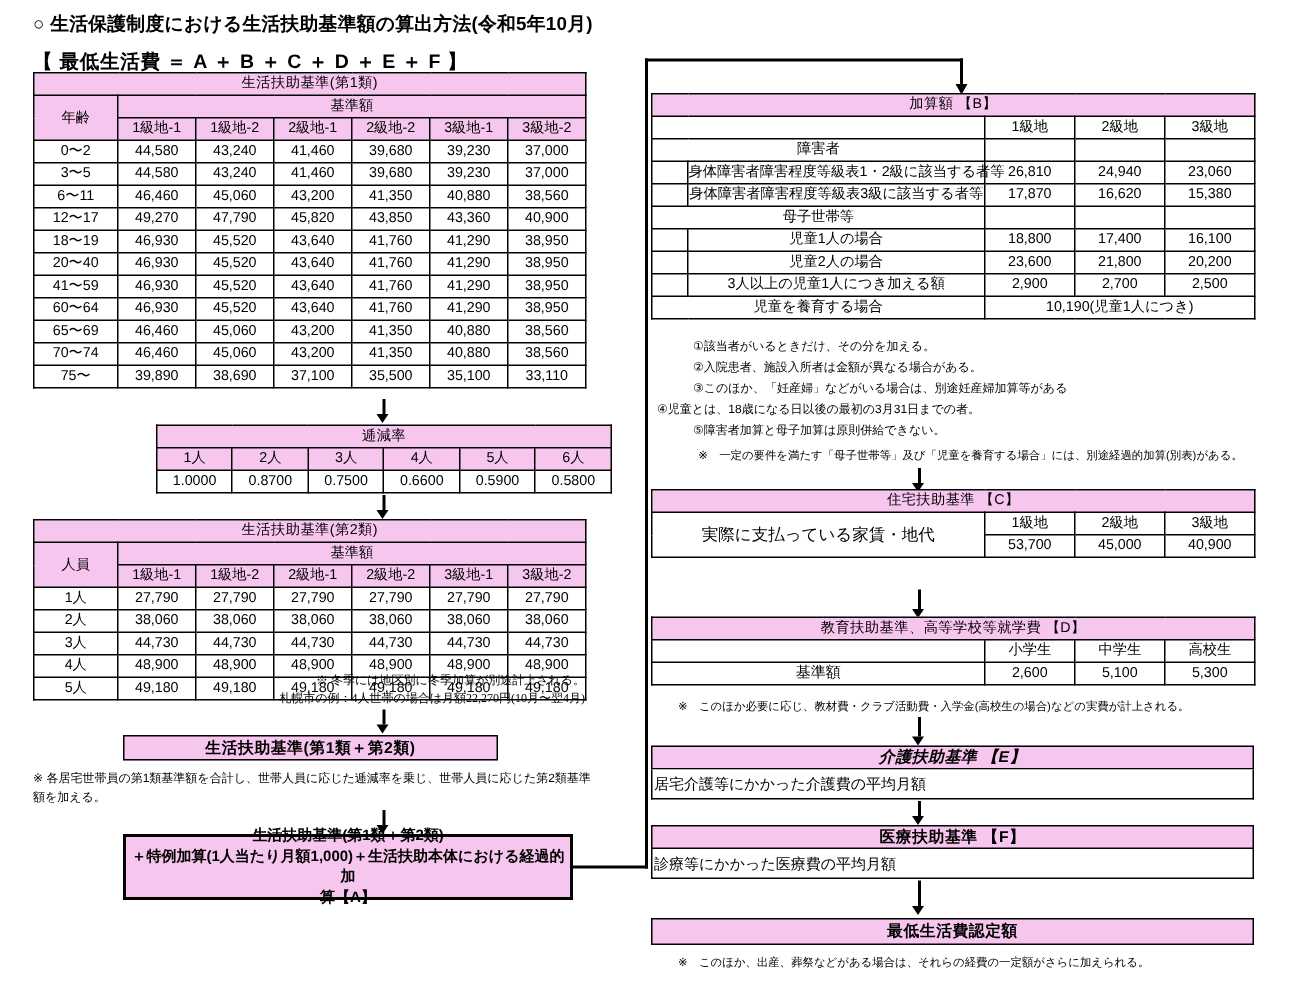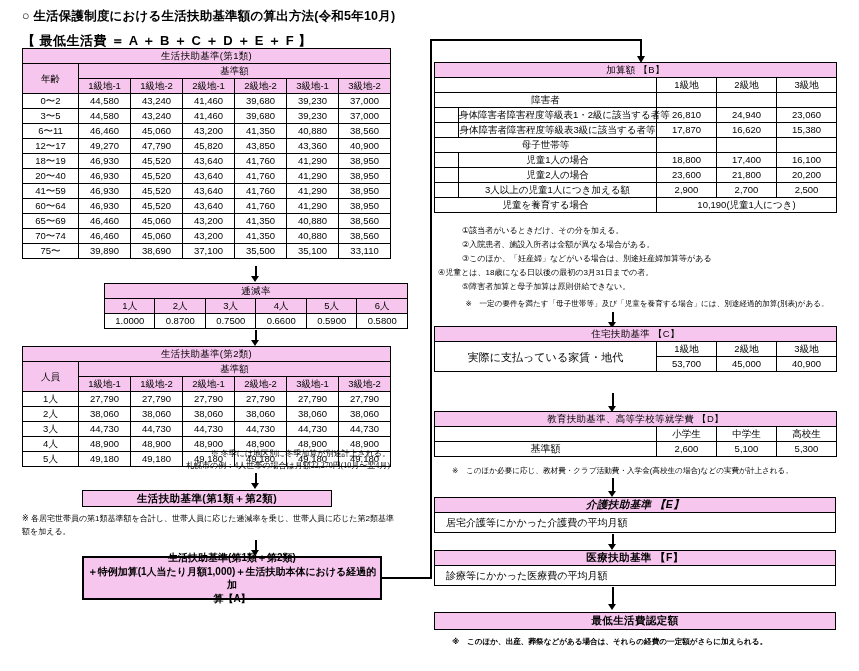--- a/index.html
+++ b/index.html
@@ -54,21 +54,21 @@
     box-sizing:border-box;
     display:flex;align-items:center;justify-content:center;
   }
   .plainbox{
     position:absolute;
     border:1.4px solid #000;border-top:none;
     background:#fff;
     font-size:10px;
     box-sizing:border-box;
     display:flex;align-items:center;
-    padding-left:11px;
+    padding-left:1px;
   }
 
   
   .note{position:absolute;font-size:8px;line-height:13px;white-space:nowrap;}
   .note2{position:absolute;font-size:8px;line-height:13px;}
   .note-c{position:absolute;font-size:8px;line-height:13px;text-align:right;white-space:nowrap;font-family:Liberation Serif, serif;}
 
   
   .varrow{position:absolute;width:9px;}
   .varrow .stem{position:absolute;left:3.5px;top:0;width:2px;background:#000;}
@@ -524,15 +524,15 @@
 
   <div class="hdrbox" style="left:434px;top:550px;width:402px;height:16px;">医療扶助基準 【F】</div>
   <div class="plainbox" style="left:434px;top:566px;width:402px;height:20px;">診療等にかかった医療費の平均月額</div>
 
   <div class="varrow" style="left:608px;top:587px;height:24px;">
     <div class="stem" style="height:17px;"></div>
       <div class="head" style="top:17px;"></div>
   </div>
 
   <div class="hdrbox" style="left:434px;top:612px;width:402px;height:18px;">最低生活費認定額</div>
-  <div class="note" style="left:452px;top:635px;font-size:7.6px;font-weight:bold;">※　このほか、出産、葬祭などがある場合は、それらの経費の一定額がさらに加えられる。</div>
+  <div class="note" style="left:452px;top:635px;font-size:7.6px;">※　このほか、出産、葬祭などがある場合は、それらの経費の一定額がさらに加えられる。</div>
 
 </div>
 
 </body></html>

